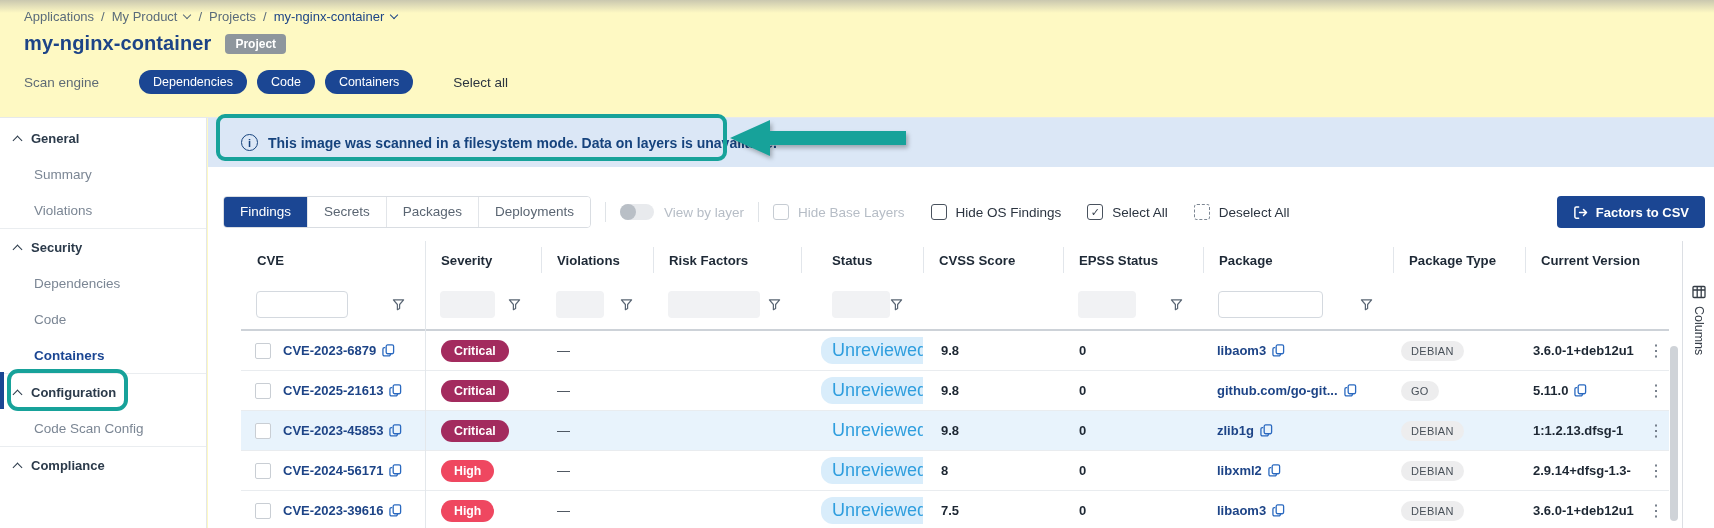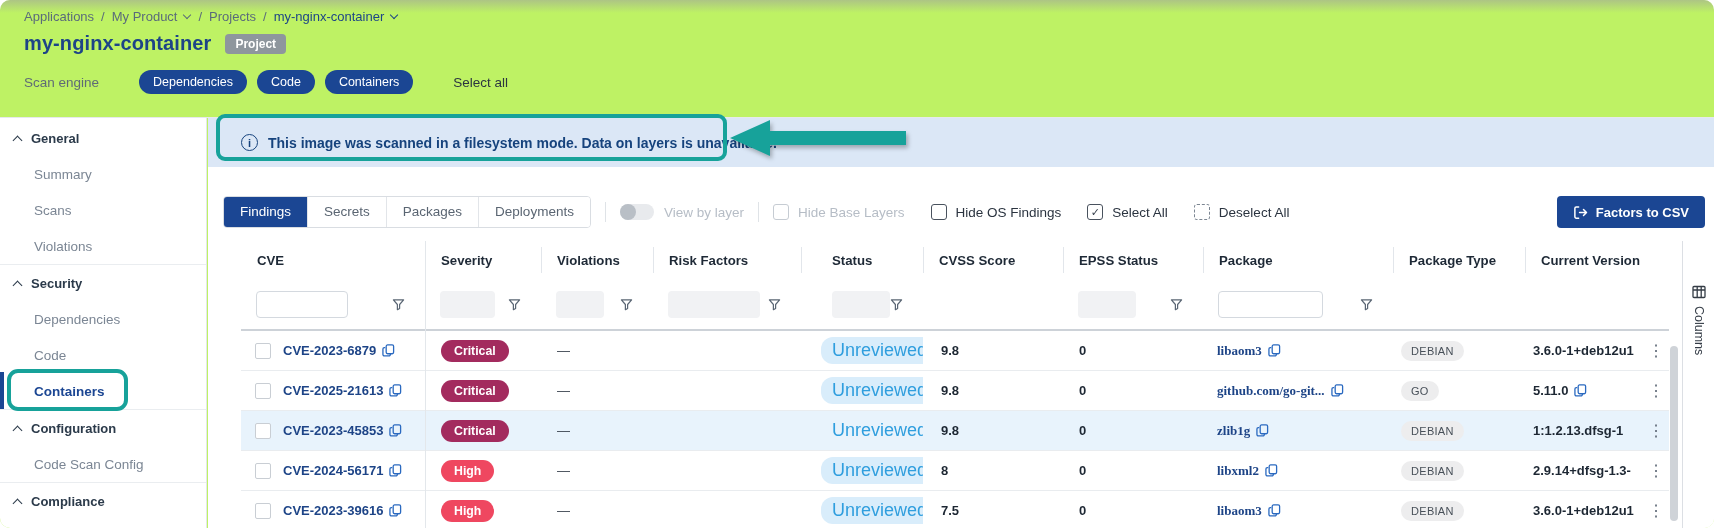--- a/index.html
+++ b/index.html
@@ -2,21 +2,21 @@
 <html><head>
 <meta charset="utf-8">
 <style>
   :root{
     --brand:#1b4693; --teal:#17a29a; --ink:#1f2936; --muted:#7b8694;
     --line:#e5e8ec; --banner-bg:#dbe7f6; --banner-text:#16437d;
   }
   *{margin:0;padding:0;box-sizing:border-box;}
   html,body{background:#fff;}
   body{font-family:"Liberation Sans", sans-serif;}
-  .page{position:relative;width:1714px;height:528px;background:#bef264;overflow:hidden;border-radius:10px;}
+  .page{position:relative;width:1714px;height:528px;background:#fef9c3;overflow:hidden;}
   .top-fade{position:absolute;top:0;left:0;right:0;height:13px;
     background:linear-gradient(#9f9f9f,rgba(255,255,255,0));opacity:.55;z-index:40;pointer-events:none;}
 
   
   .breadcrumb{position:absolute;top:9px;left:24px;font-size:13px;color:#5a6b7b;display:flex;align-items:center;gap:7px;z-index:41;}
   .crumb{color:#5a6b7b;display:inline-flex;align-items:center;}
   .crumb.active{color:#1d4487;}
   .crumb-sep{color:#5a6b7b;}
   .chev{width:6px;height:6px;border-right:1.6px solid currentColor;border-bottom:1.6px solid currentColor;
     display:inline-block;transform:rotate(45deg);margin:-3px 1px 0 7px;}
@@ -99,21 +99,21 @@
   .row-cbx{width:16px;height:16px;border:1.5px solid #c9ced4;border-radius:2px;background:#fff;margin-left:14px;flex:0 0 auto;}
   .cve-link{margin-left:12px;font-weight:700;color:#1d4487;white-space:nowrap;text-align:right;}
   .copy-ic{margin-left:6px;flex:0 0 auto;display:flex;}
   .td.c2{padding-left:16px;} .td.c3{padding-left:16px;color:#39424e;}
   .sev-pill{color:#fff;font-size:12.3px;font-weight:600;padding:4px 13px;border-radius:13px;white-space:nowrap;}
   .td.c5{padding-left:20px;}
   .status-pill{font-size:18px;padding:3px 11px;border-radius:12px;white-space:nowrap;}
   .td.c6{padding-left:18px;font-weight:700;color:#1d2733;}
   .td.c7{padding-left:16px;font-weight:700;color:#1d2733;}
   .td.c8{padding-left:14px;}
-  .pkg-link{font-weight:700;color:#1d4487;white-space:nowrap;overflow:hidden;font-family:Liberation Serif, serif;}
+  .pkg-link{font-weight:700;color:#1d4487;white-space:nowrap;overflow:hidden;}
   .td.c9{padding-left:8px;}
   .ptype-pill{background:#ededee;color:#474f58;font-size:11px;padding:4px 10px;border-radius:10px;letter-spacing:.3px;white-space:nowrap;}
   .td.c10{padding-left:8px;font-weight:700;color:#1d2733;}
   .ver-text{white-space:nowrap;overflow:hidden;}
   .kebab{color:#5d6876;font-size:16px;line-height:1;margin:0 auto;cursor:pointer;}
 
   .vscroll{position:absolute;left:1462px;top:228px;width:8px;height:175px;background:#cfd3d8;border-radius:4px;}
 
   
   .col-strip{position:absolute;right:0;top:123px;bottom:0;width:32px;border-left:1px solid #dcdfe4;
@@ -159,21 +159,20 @@
   </div>
 
   <div class="hr-top"></div>
 
   <aside class="sidebar" id="sidebar">
       <div class="side-row side-head">
         <span class="chev-up"></span>
         <span>General</span>
       </div>
       <div class="side-row side-item">Summary</div>
-      <div class="side-row side-item">Scans</div>
       <div class="side-row side-item">Violations</div>
       <div class="side-divider"></div>
       <div class="side-row side-head">
         <span class="chev-up"></span>
         <span>Security</span>
       </div>
       <div class="side-row side-item">Dependencies</div>
       <div class="side-row side-item">Code</div>
       <div class="side-row side-item active">Containers</div>
       <div class="side-divider"></div>

